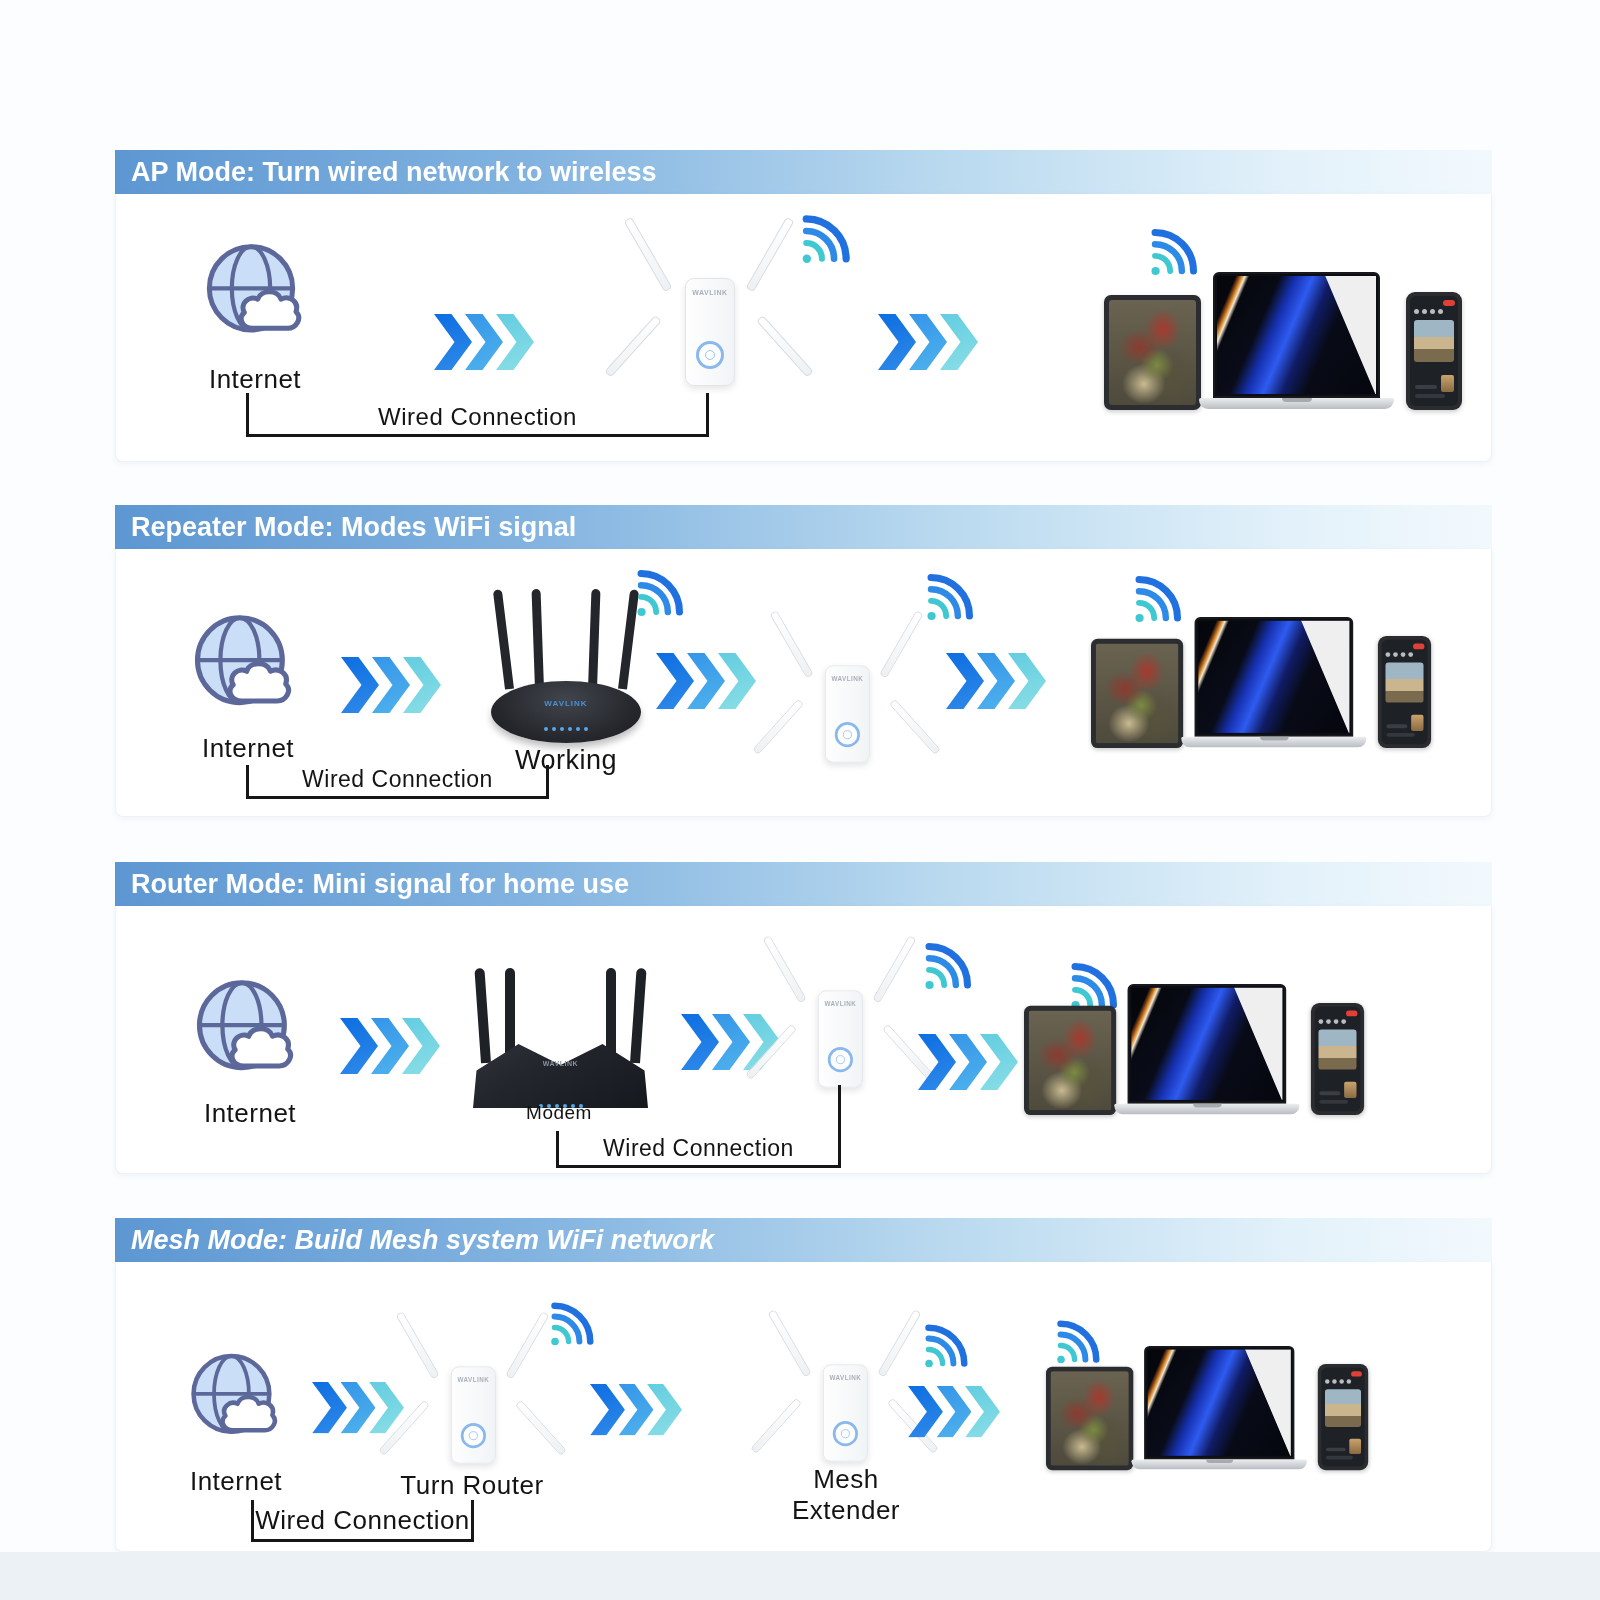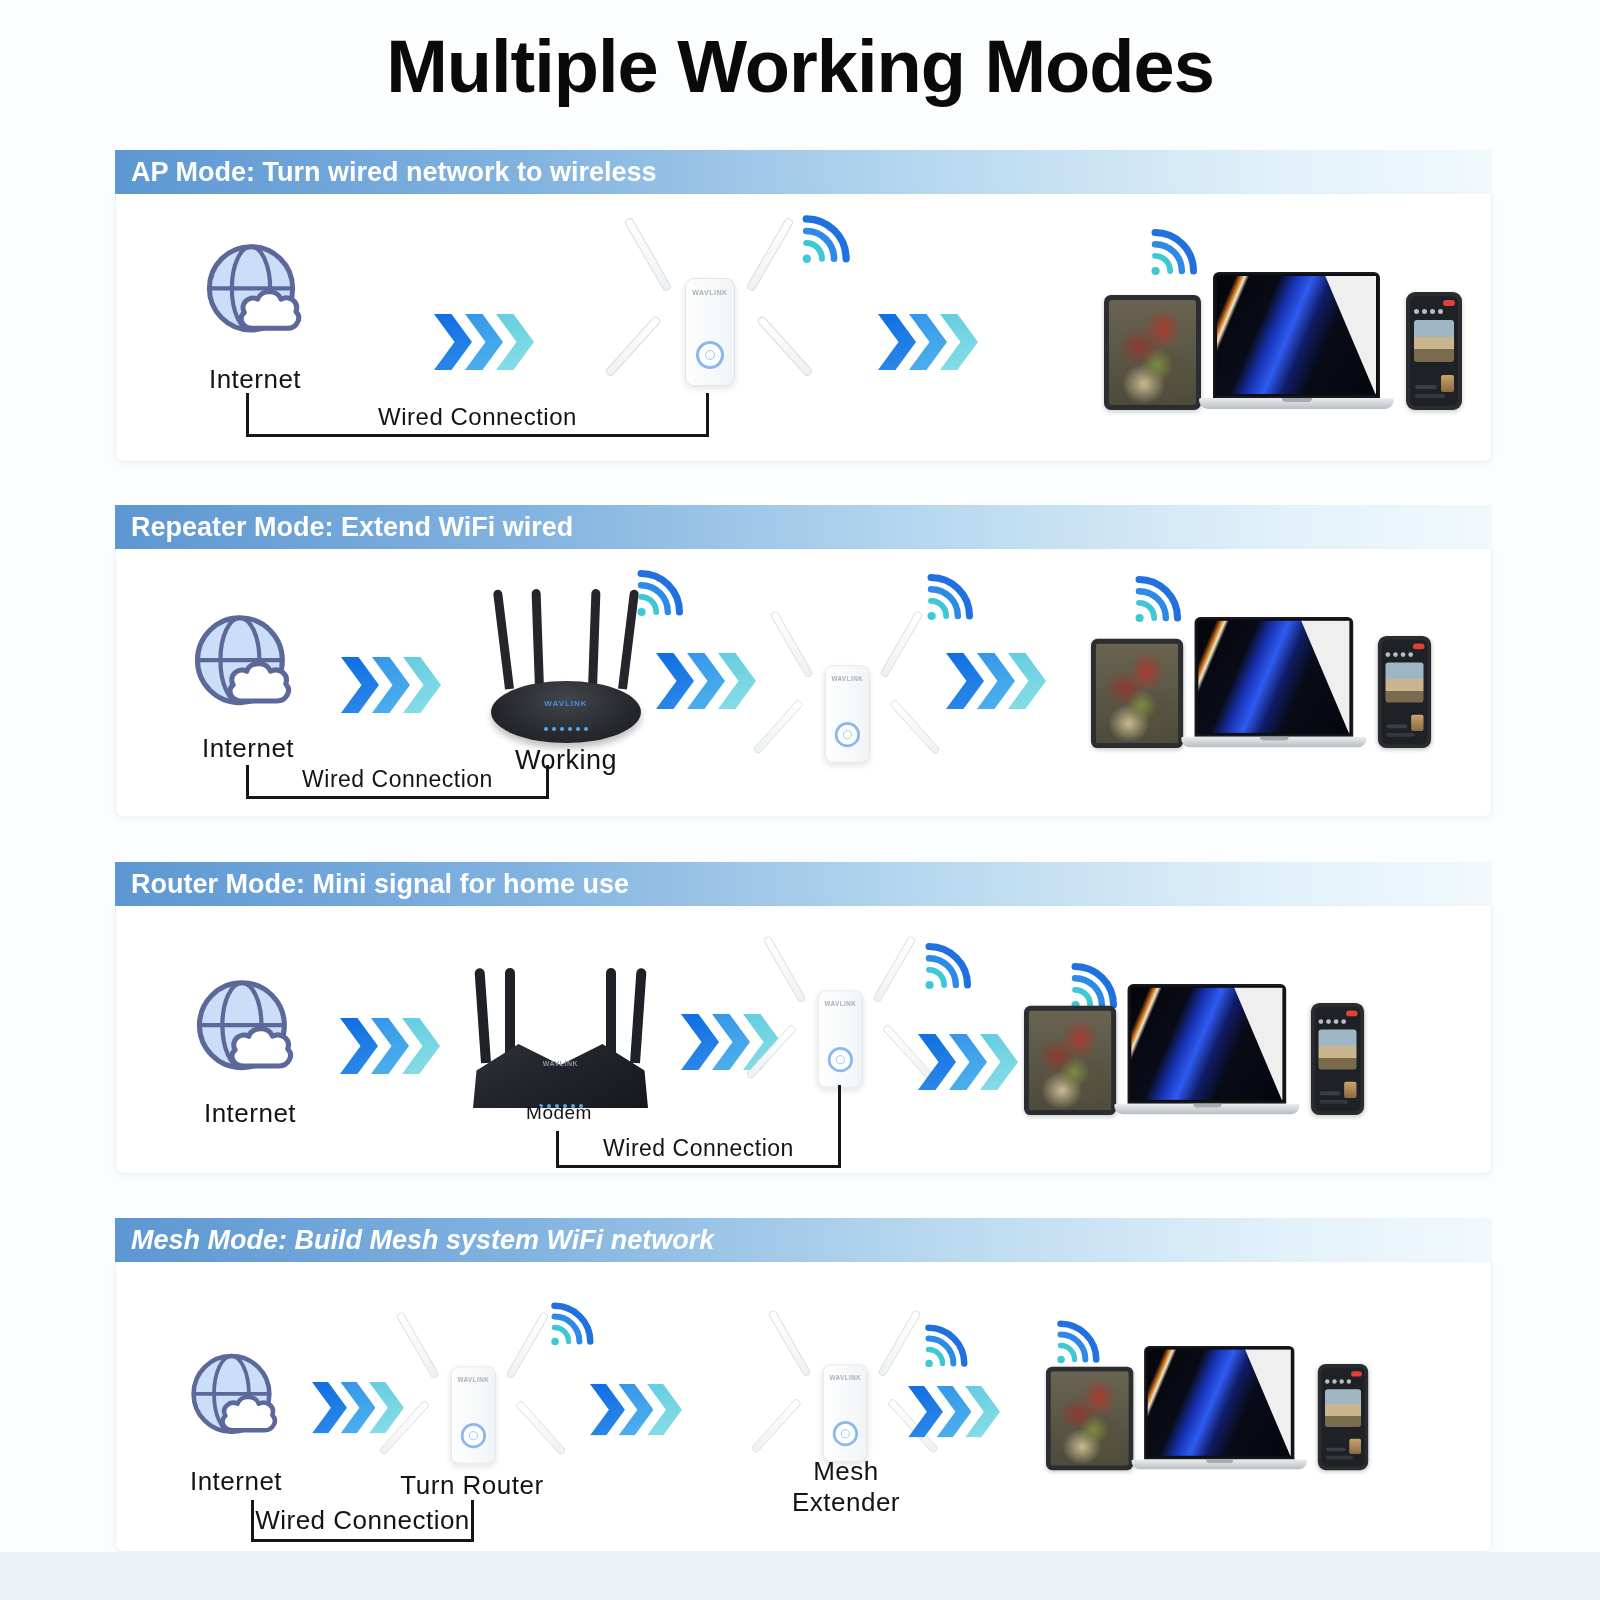--- a/index.html
+++ b/index.html
@@ -123,21 +123,20 @@
     font-size:24px;color:#141414;letter-spacing:.5px;}
   .riser{position:absolute;width:3px;background:#161616;}
 
   .footer-strip{position:absolute;left:0;top:1552px;width:1600px;height:48px;background:#ecf1f6;}
 </style>
 </head>
 <body>
 
 <div class="canvas">
 
-  <div class="page-title">Multiple Working Modes</div>
 
   <div class="mode-header h1">AP Mode: Turn wired network to wireless</div>
   <div class="card card1">
 
     <svg class="globe" style="left:85px;top:46px" width="110" height="110" viewBox="0 0 132 132">
       <circle cx="60" cy="58" r="50" fill="#cadef7" stroke="#5c6899" stroke-width="6"></circle>
       <ellipse cx="60" cy="58" rx="23" ry="50" fill="none" stroke="#5c6899" stroke-width="5"></ellipse>
       <line x1="11" y1="58" x2="109" y2="58" stroke="#5c6899" stroke-width="5"></line>
       <path d="M62 106 C50 106 44 94 52 87 C46 76 58 66 68 71 C72 59 92 59 96 71 C106 66 118 74 114 86 C122 94 114 106 104 106 Z" fill="#ffffff" stroke="#5c6899" stroke-width="6" stroke-linejoin="round"></path>
     </svg>
@@ -209,21 +208,21 @@
             </span>
           <span class="pphoto"></span>
             <span class="pbar1"></span>
             <span class="pbar2"></span>
             <span class="pthumb"></span>
         </div>
       </div>
     </div>
   </div>
 
-  <div class="mode-header h2">Repeater Mode: Extend WiFi wired</div>
+  <div class="mode-header h2">Repeater Mode: Modes WiFi signal</div>
   <div class="card card2">
 
     <svg class="globe" style="left:73px;top:62px" width="112" height="112" viewBox="0 0 132 132">
       <circle cx="60" cy="58" r="50" fill="#cadef7" stroke="#5c6899" stroke-width="6"></circle>
       <ellipse cx="60" cy="58" rx="23" ry="50" fill="none" stroke="#5c6899" stroke-width="5"></ellipse>
       <line x1="11" y1="58" x2="109" y2="58" stroke="#5c6899" stroke-width="5"></line>
       <path d="M62 106 C50 106 44 94 52 87 C46 76 58 66 68 71 C72 59 92 59 96 71 C106 66 118 74 114 86 C122 94 114 106 104 106 Z" fill="#ffffff" stroke="#5c6899" stroke-width="6" stroke-linejoin="round"></path>
     </svg>
     <div class="node-label" style="left:52px;top:184px;width:160px">Internet</div>
 
@@ -489,21 +488,21 @@
         <span class="ant a2"></span>
         <span class="ant a3"></span>
         <span class="ant a4"></span>
       <div class="body">
           <span class="brand">WAVLINK</span>
         <span class="btn">
             <span></span>
           </span>
         </div>
     </div>
-    <div class="node-label" style="left:640px;top:194px;width:180px">Mesh Extender</div>
+    <div class="node-label" style="left:640px;top:202px;width:180px">Mesh Extender</div>
 
     <svg class="wifi" style="left:806px;top:56px" width="52" height="52" viewBox="0 0 96 96">
       <path d="M12 18 A66 66 0 0 1 78 84" fill="none" stroke="#2070e0" stroke-width="12" stroke-linecap="round"></path>
       <path d="M12 38 A46 46 0 0 1 58 84" fill="none" stroke="#2e8ae7" stroke-width="11" stroke-linecap="round"></path>
       <path d="M12 58 A26 26 0 0 1 38 84" fill="none" stroke="#3fc8d2" stroke-width="10" stroke-linecap="round"></path>
       <circle cx="13" cy="84" r="7" fill="#3fc8d2"></circle>
     </svg>
 
     <div class="arrows sm" style="left:792px;top:124px">
       <span class="chev c1"></span>

